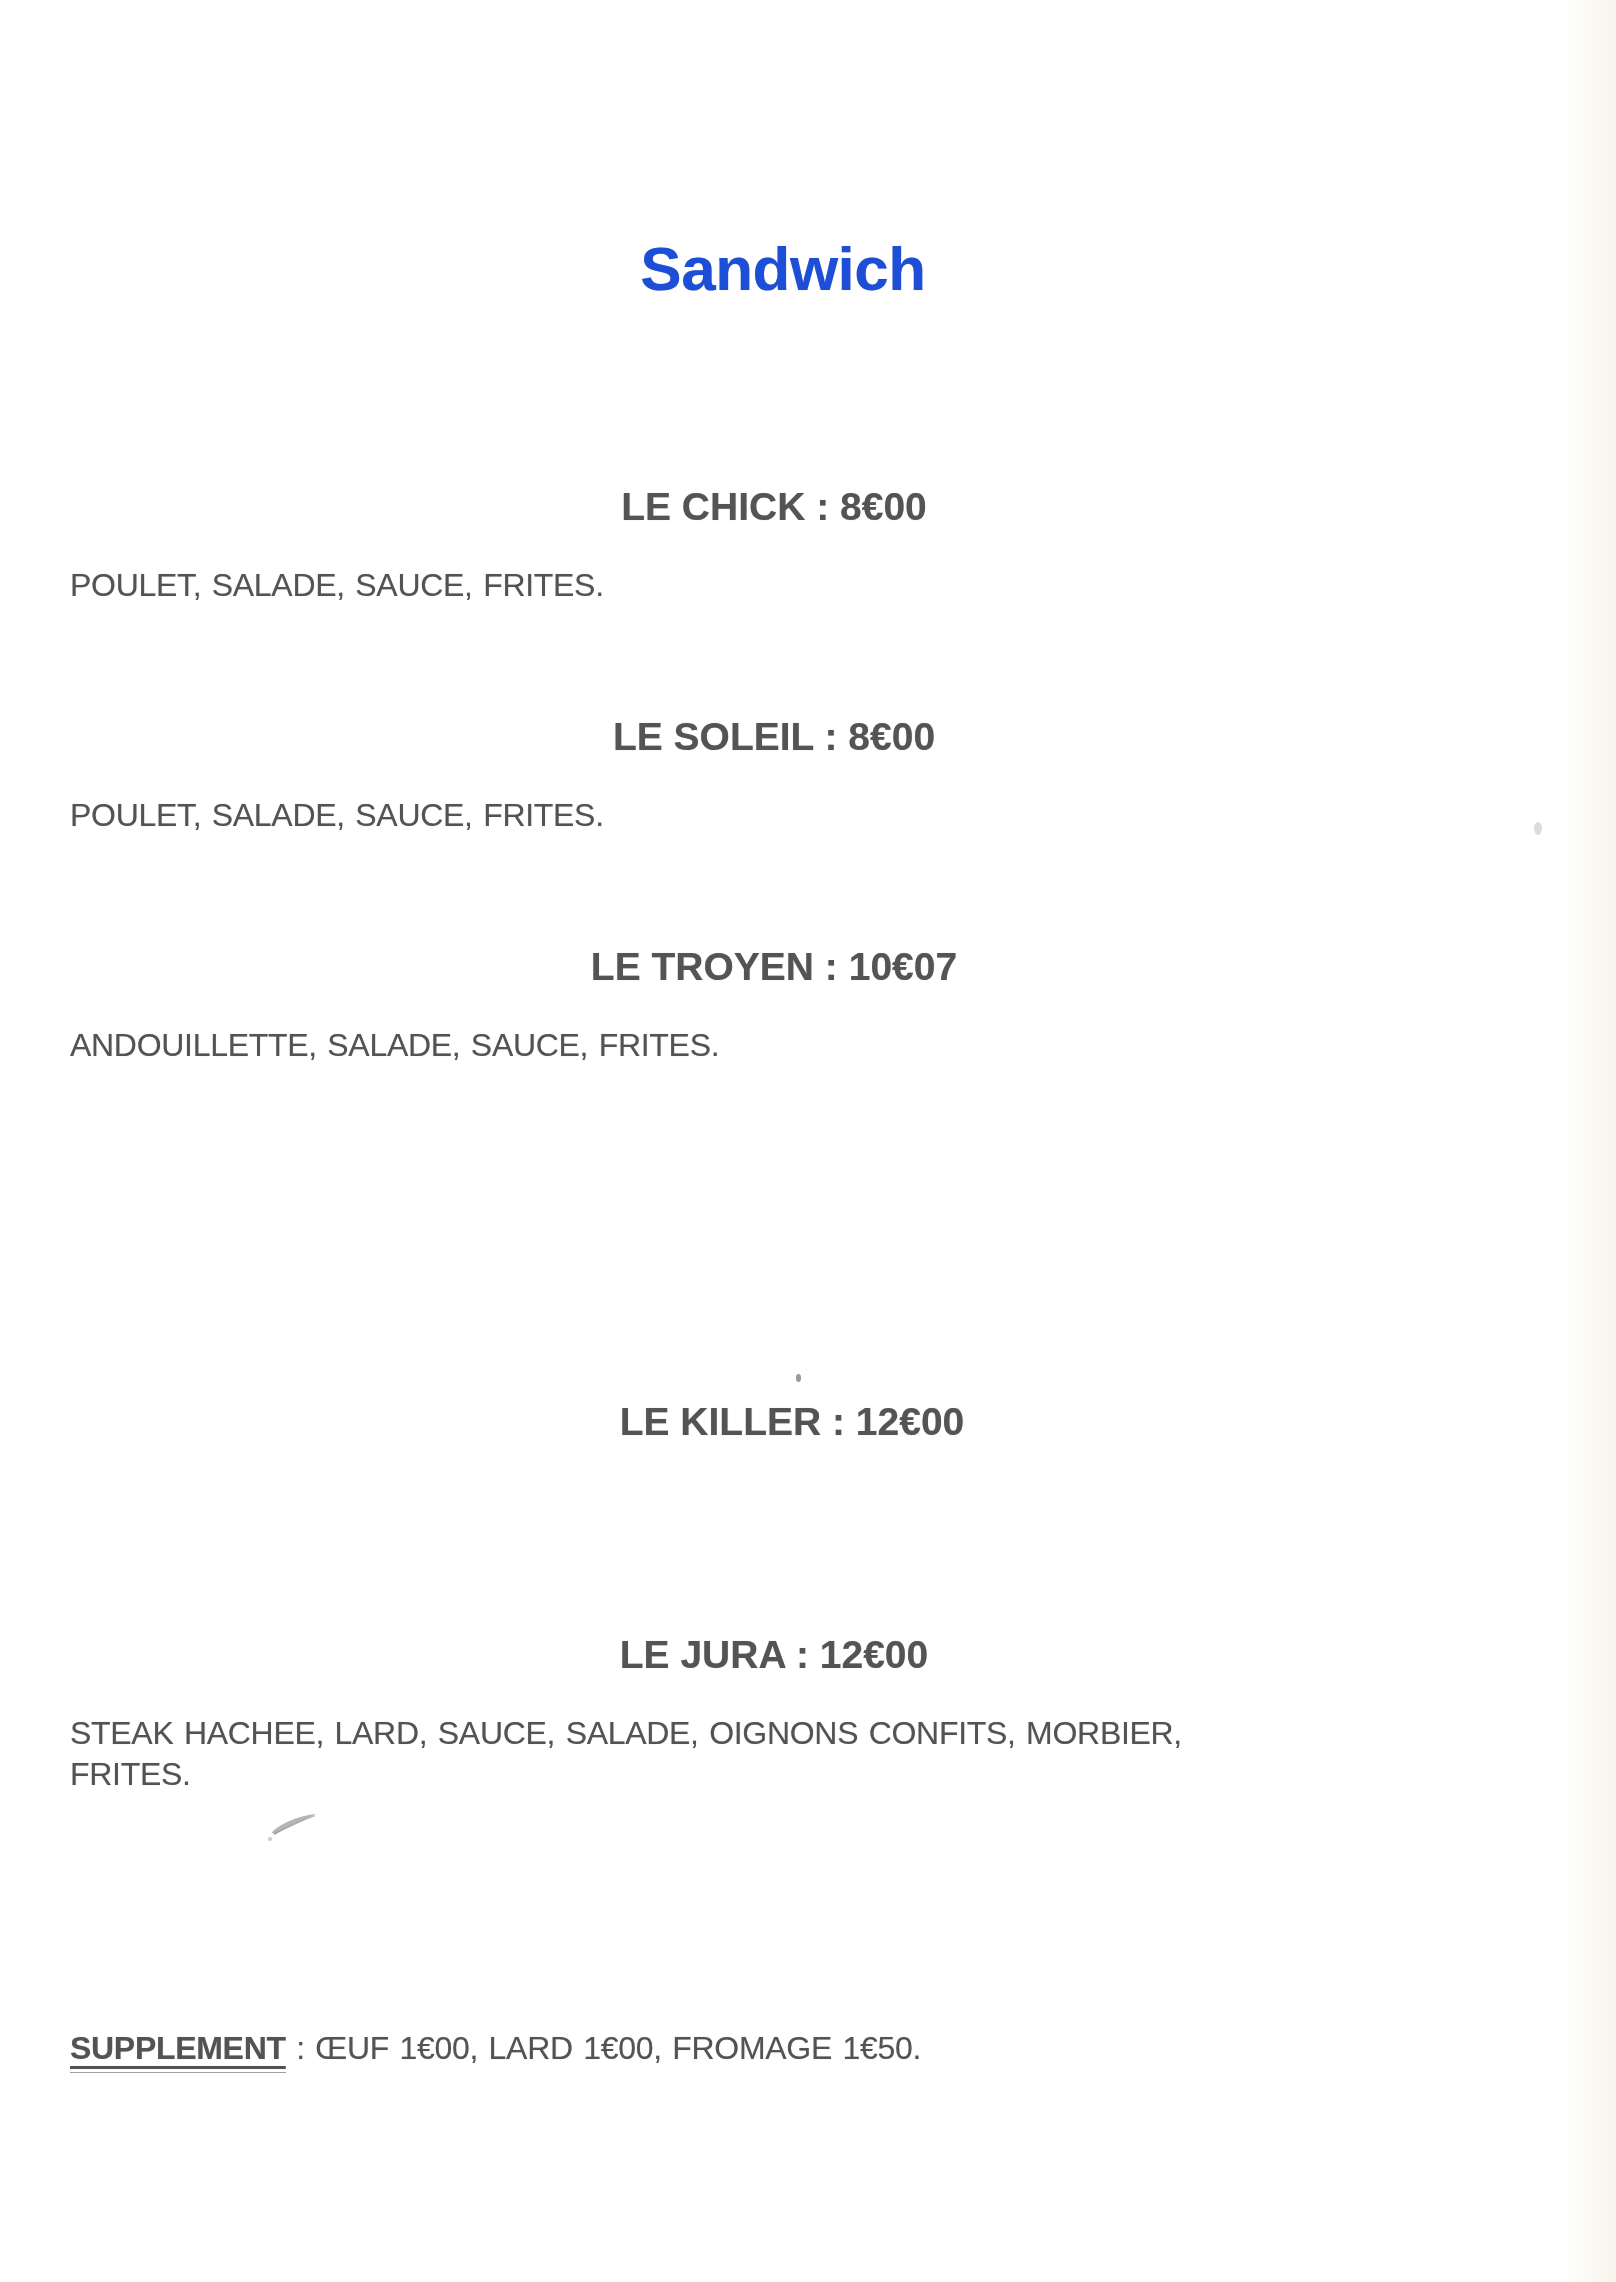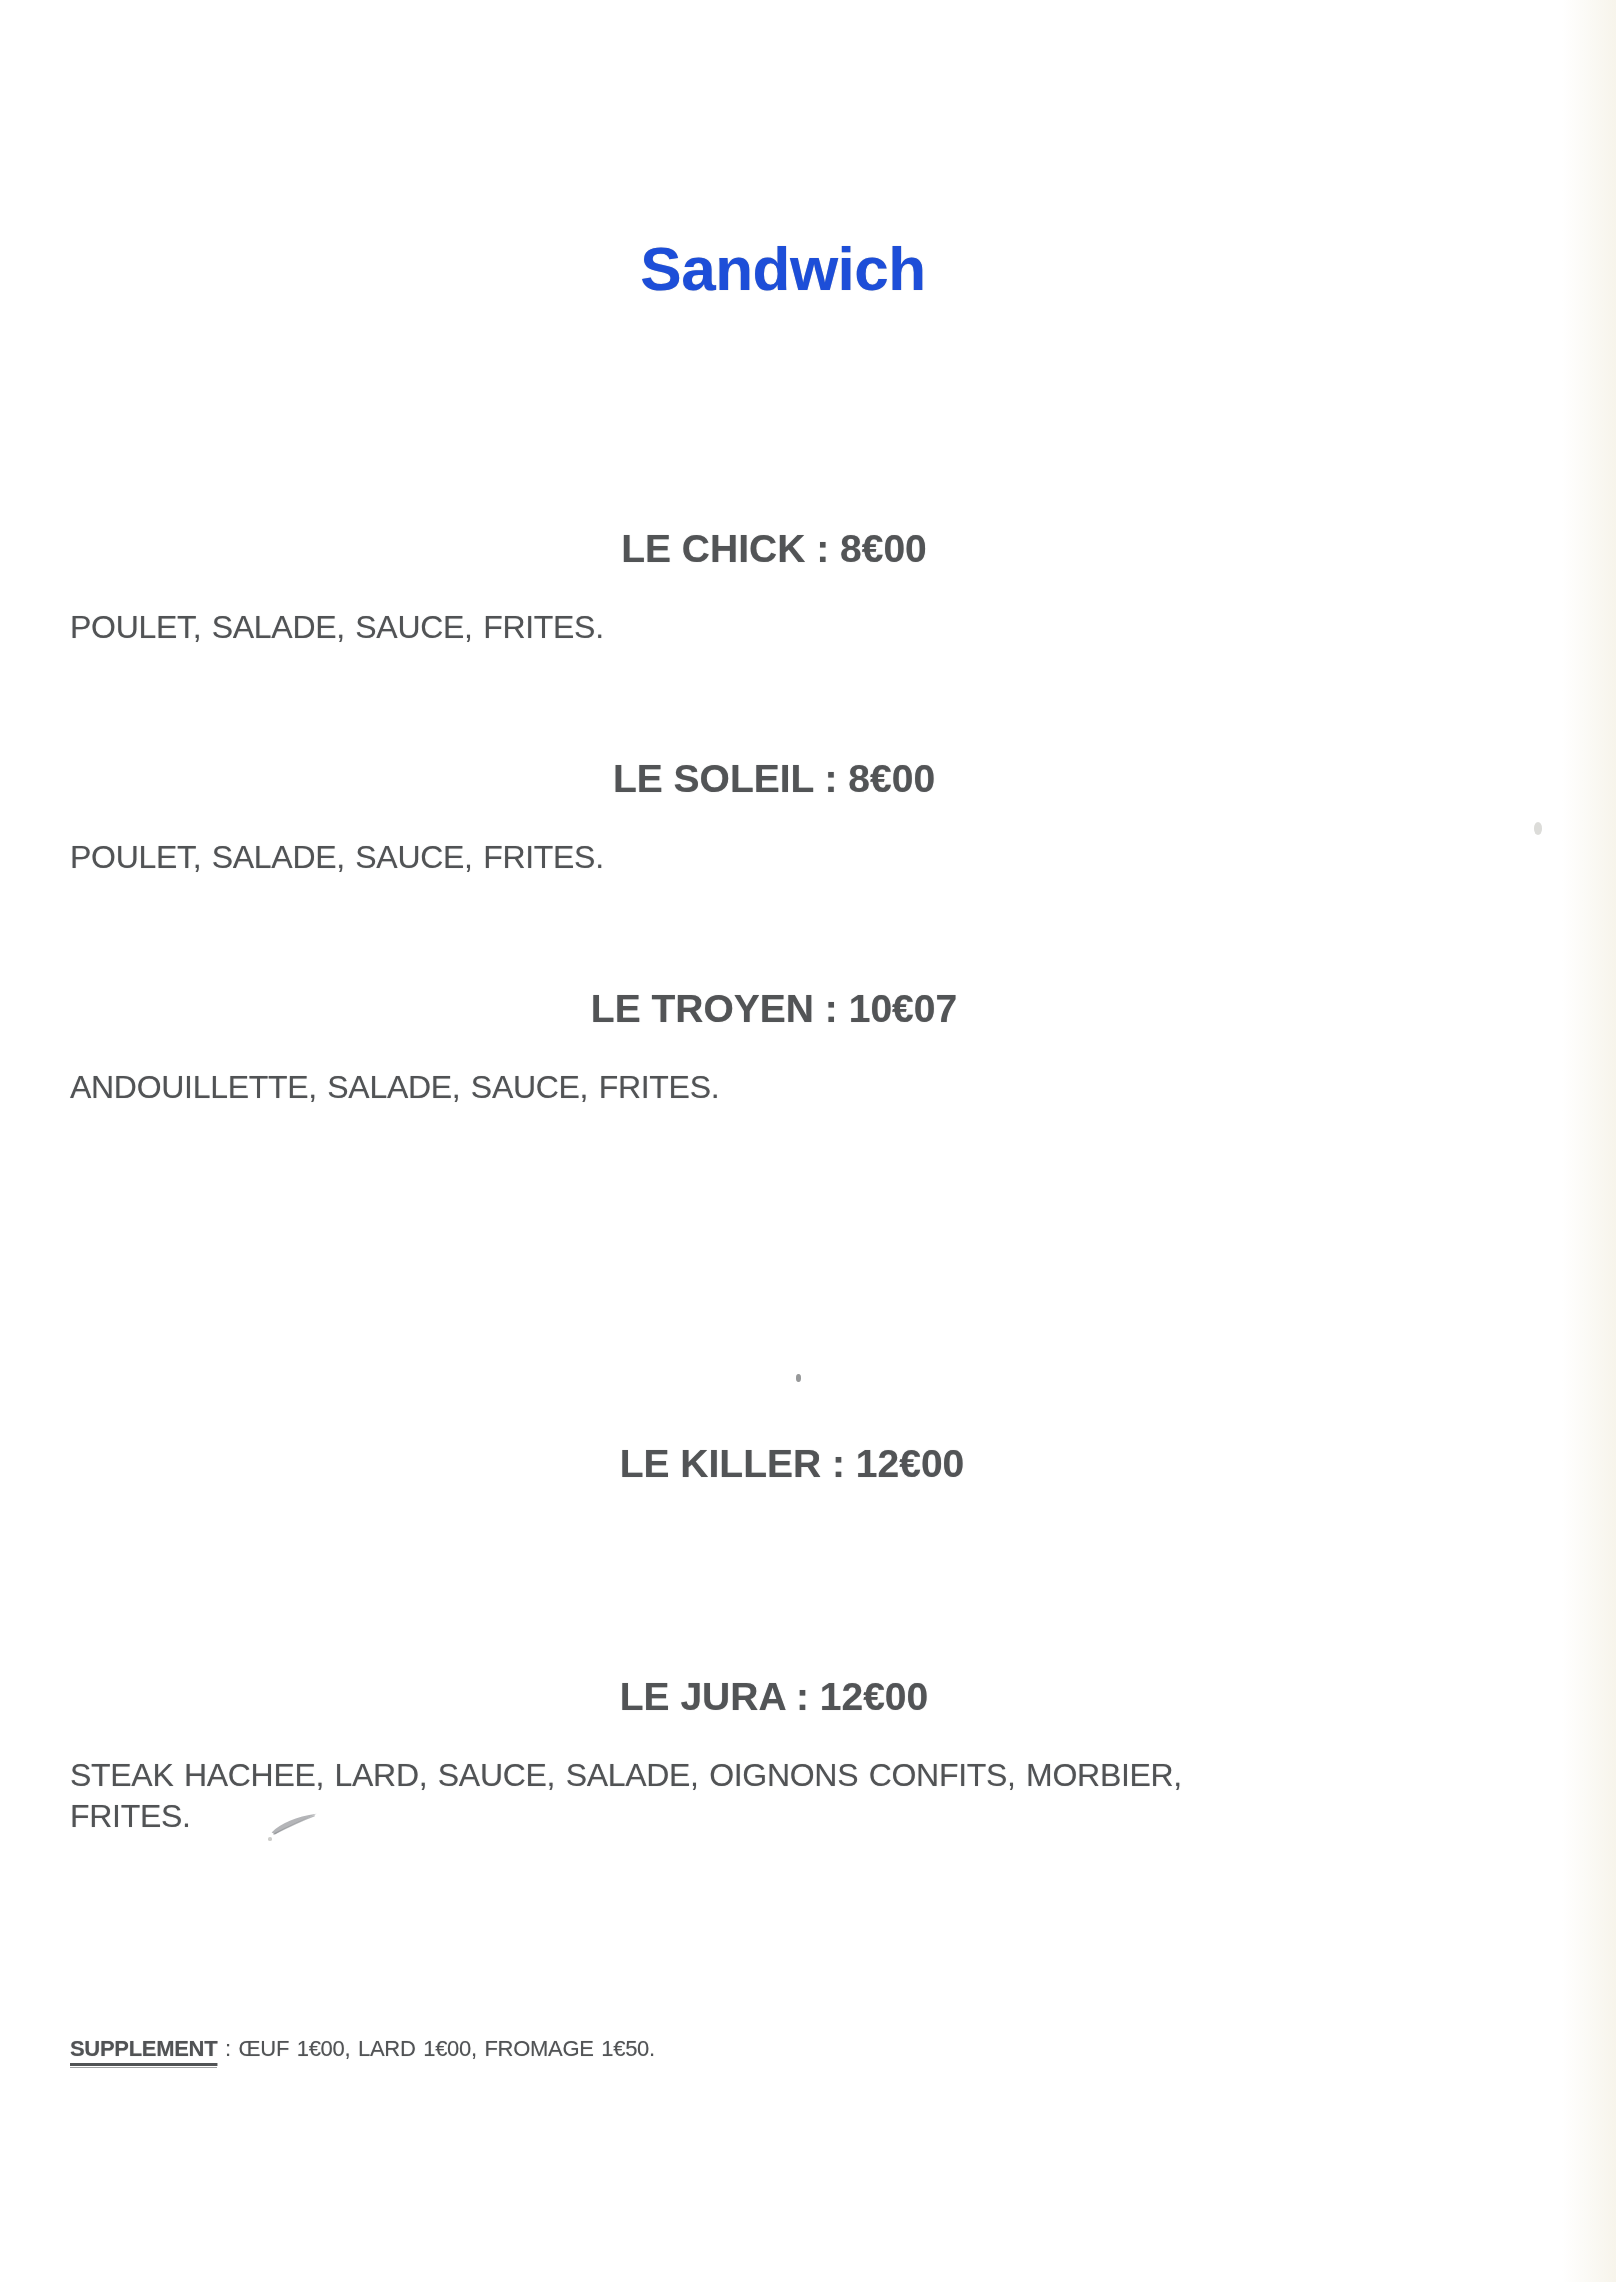--- a/index.html
+++ b/index.html
@@ -35,21 +35,20 @@
     font-size: 62px;
     font-weight: 700;
     letter-spacing: -0.5px;
     color: #1d4ed8;
     text-shadow: 0 0 0.9px rgba(85,87,89,0.45);
   }
   .menu-item {
     position: absolute;
     left: 0;
     width: 1288px;
-    margin-top: 42px;
   }
   .menu-item h2 {
     margin: 0;
     width: 1548px;
     text-align: center;
     font-size: 39px;
     font-weight: 700;
     line-height: 48px;
     letter-spacing: 0px;
     color: #525456;
@@ -70,21 +69,21 @@
   .item-2 { top: 943px; }
   .item-3 { top: 1173px; }
   .item-4 { top: 1398px; padding-left: 18px; }
   .item-5 { top: 1631px; }
 
   .supplement {
     position: absolute;
     top: 2025px;
     left: 70px;
     margin: 0;
-    font-size: 22px;
+    font-size: 32px;
     line-height: 47px;
     letter-spacing: -0.3px;
     word-spacing: 1.9px;
     color: var(--ink);
     text-shadow: 0 0 0.9px rgba(81,83,85,0.4);
   }
   .supplement .sup-label {
     font-weight: 700;
     text-decoration: underline;
     text-decoration-thickness: 2.8px;

